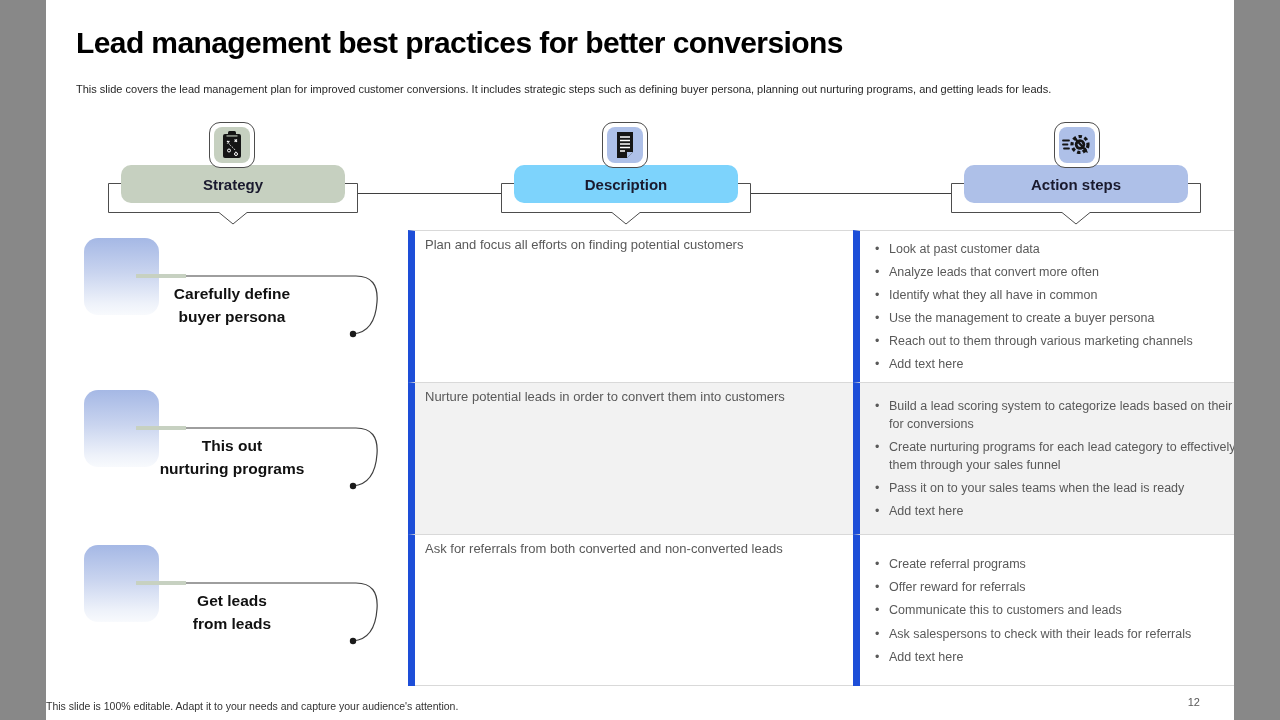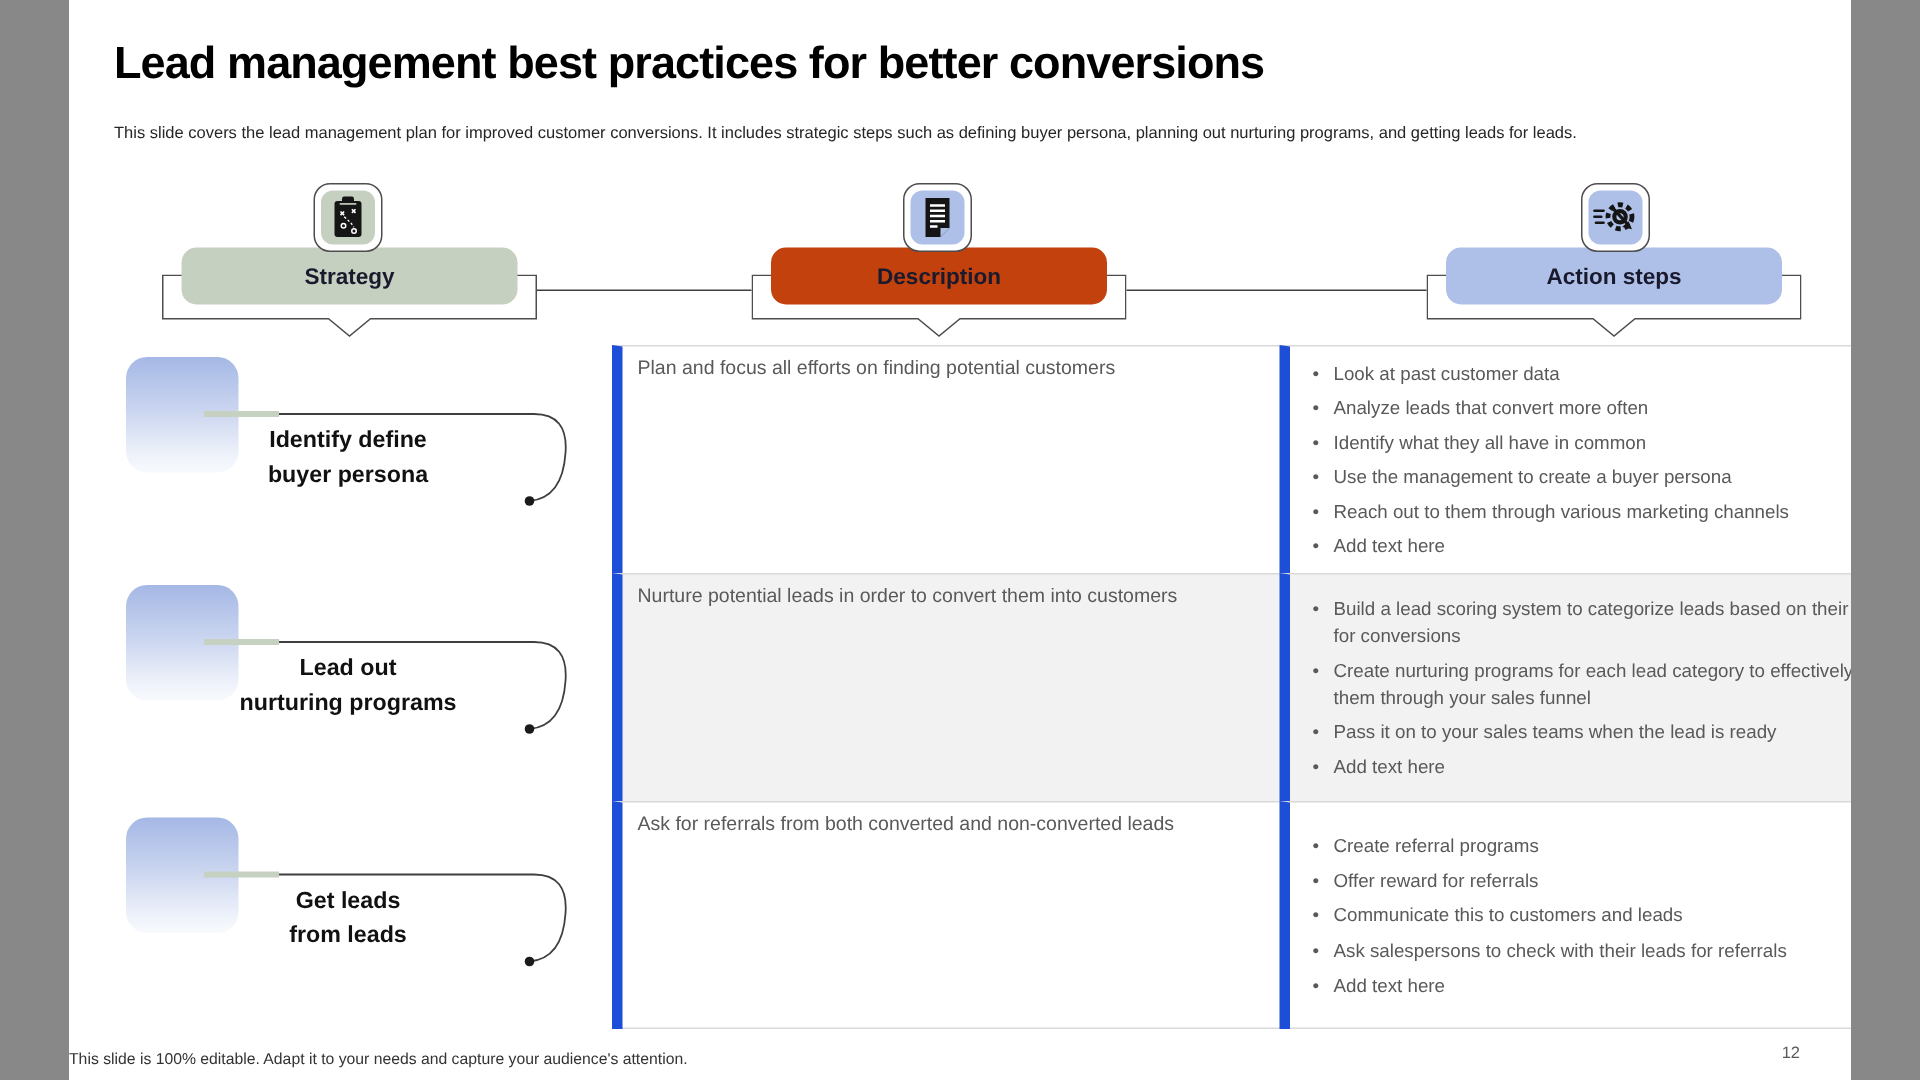--- a/index.html
+++ b/index.html
@@ -77,21 +77,21 @@
         <path d="M9.5 14.5C12 17 14.5 18.5 15.8 21.5" stroke="#fff" stroke-width="0.9" fill="none" stroke-dasharray="1.6 1.4"></path>
       </svg>
     </div>
   </div>
 
   <div class="banner-svg" style="left:455px; top:183px;">
     <svg width="250" height="42">
       <polygon points="0.5,0.5 249.5,0.5 249.5,29.5 139,29.5 125,41 111,29.5 0.5,29.5" fill="#ffffff" stroke="#4d4d4d" stroke-width="1"></polygon>
     </svg>
   </div>
-  <div class="pill" style="left: 468px; top: 165px; background-color: #c2410c;">
+  <div class="pill" style="left: 468px; top: 165px; background-color: #7dd3fc;">
     <span>Description</span>
   </div>
   <div class="icon-frame" style="left:556px; top:122px;">
     <div class="icon-box" style="background-color: rgb(174, 192, 232);">
       <svg width="24" height="30" viewBox="0 0 24 30">
         <path d="M4 2h16v20l-6 6H4z" fill="#151515"></path>
         <path d="M20 22l-6 6v-6z" fill="#aec0e8"></path>
         <g stroke="#fff" stroke-width="1.6">
           <path d="M7 7h10M7 10.5h10M7 14h10M7 17.5h10M7 21h5"></path>
         </g>
@@ -126,34 +126,34 @@
 
   <div class="grad-square" style="top:238px;"></div>
   <div class="hook" style="top:270px;">
     <svg width="260" height="72">
       <line x1="5" y1="6" x2="55" y2="6" stroke="#c7d1c1" stroke-width="4"></line>
       <path d="M55 6H225Q248 6 246 32Q244 62 222 64" fill="none" stroke="#3f3f3f" stroke-width="1.2"></path>
       <circle cx="222" cy="64" r="3.2" fill="#1a1a1a"></circle>
     </svg>
   </div>
   <div class="item-label" style="top:282px;">
-    <div>Identify define</div>
+    <div>Carefully define</div>
     <div>buyer persona</div>
   </div>
 
   <div class="grad-square" style="top:390px;"></div>
   <div class="hook" style="top:422px;">
     <svg width="260" height="72">
       <line x1="5" y1="6" x2="55" y2="6" stroke="#c7d1c1" stroke-width="4"></line>
       <path d="M55 6H225Q248 6 246 32Q244 62 222 64" fill="none" stroke="#3f3f3f" stroke-width="1.2"></path>
       <circle cx="222" cy="64" r="3.2" fill="#1a1a1a"></circle>
     </svg>
   </div>
   <div class="item-label" style="top:434px;">
-    <div>Lead out</div>
+    <div>This out</div>
     <div>nurturing programs</div>
   </div>
 
   <div class="grad-square" style="top:545px;"></div>
   <div class="hook" style="top:577px;">
     <svg width="260" height="72">
       <line x1="5" y1="6" x2="55" y2="6" stroke="#c7d1c1" stroke-width="4"></line>
       <path d="M55 6H225Q248 6 246 32Q244 62 222 64" fill="none" stroke="#3f3f3f" stroke-width="1.2"></path>
       <circle cx="222" cy="64" r="3.2" fill="#1a1a1a"></circle>
     </svg>

